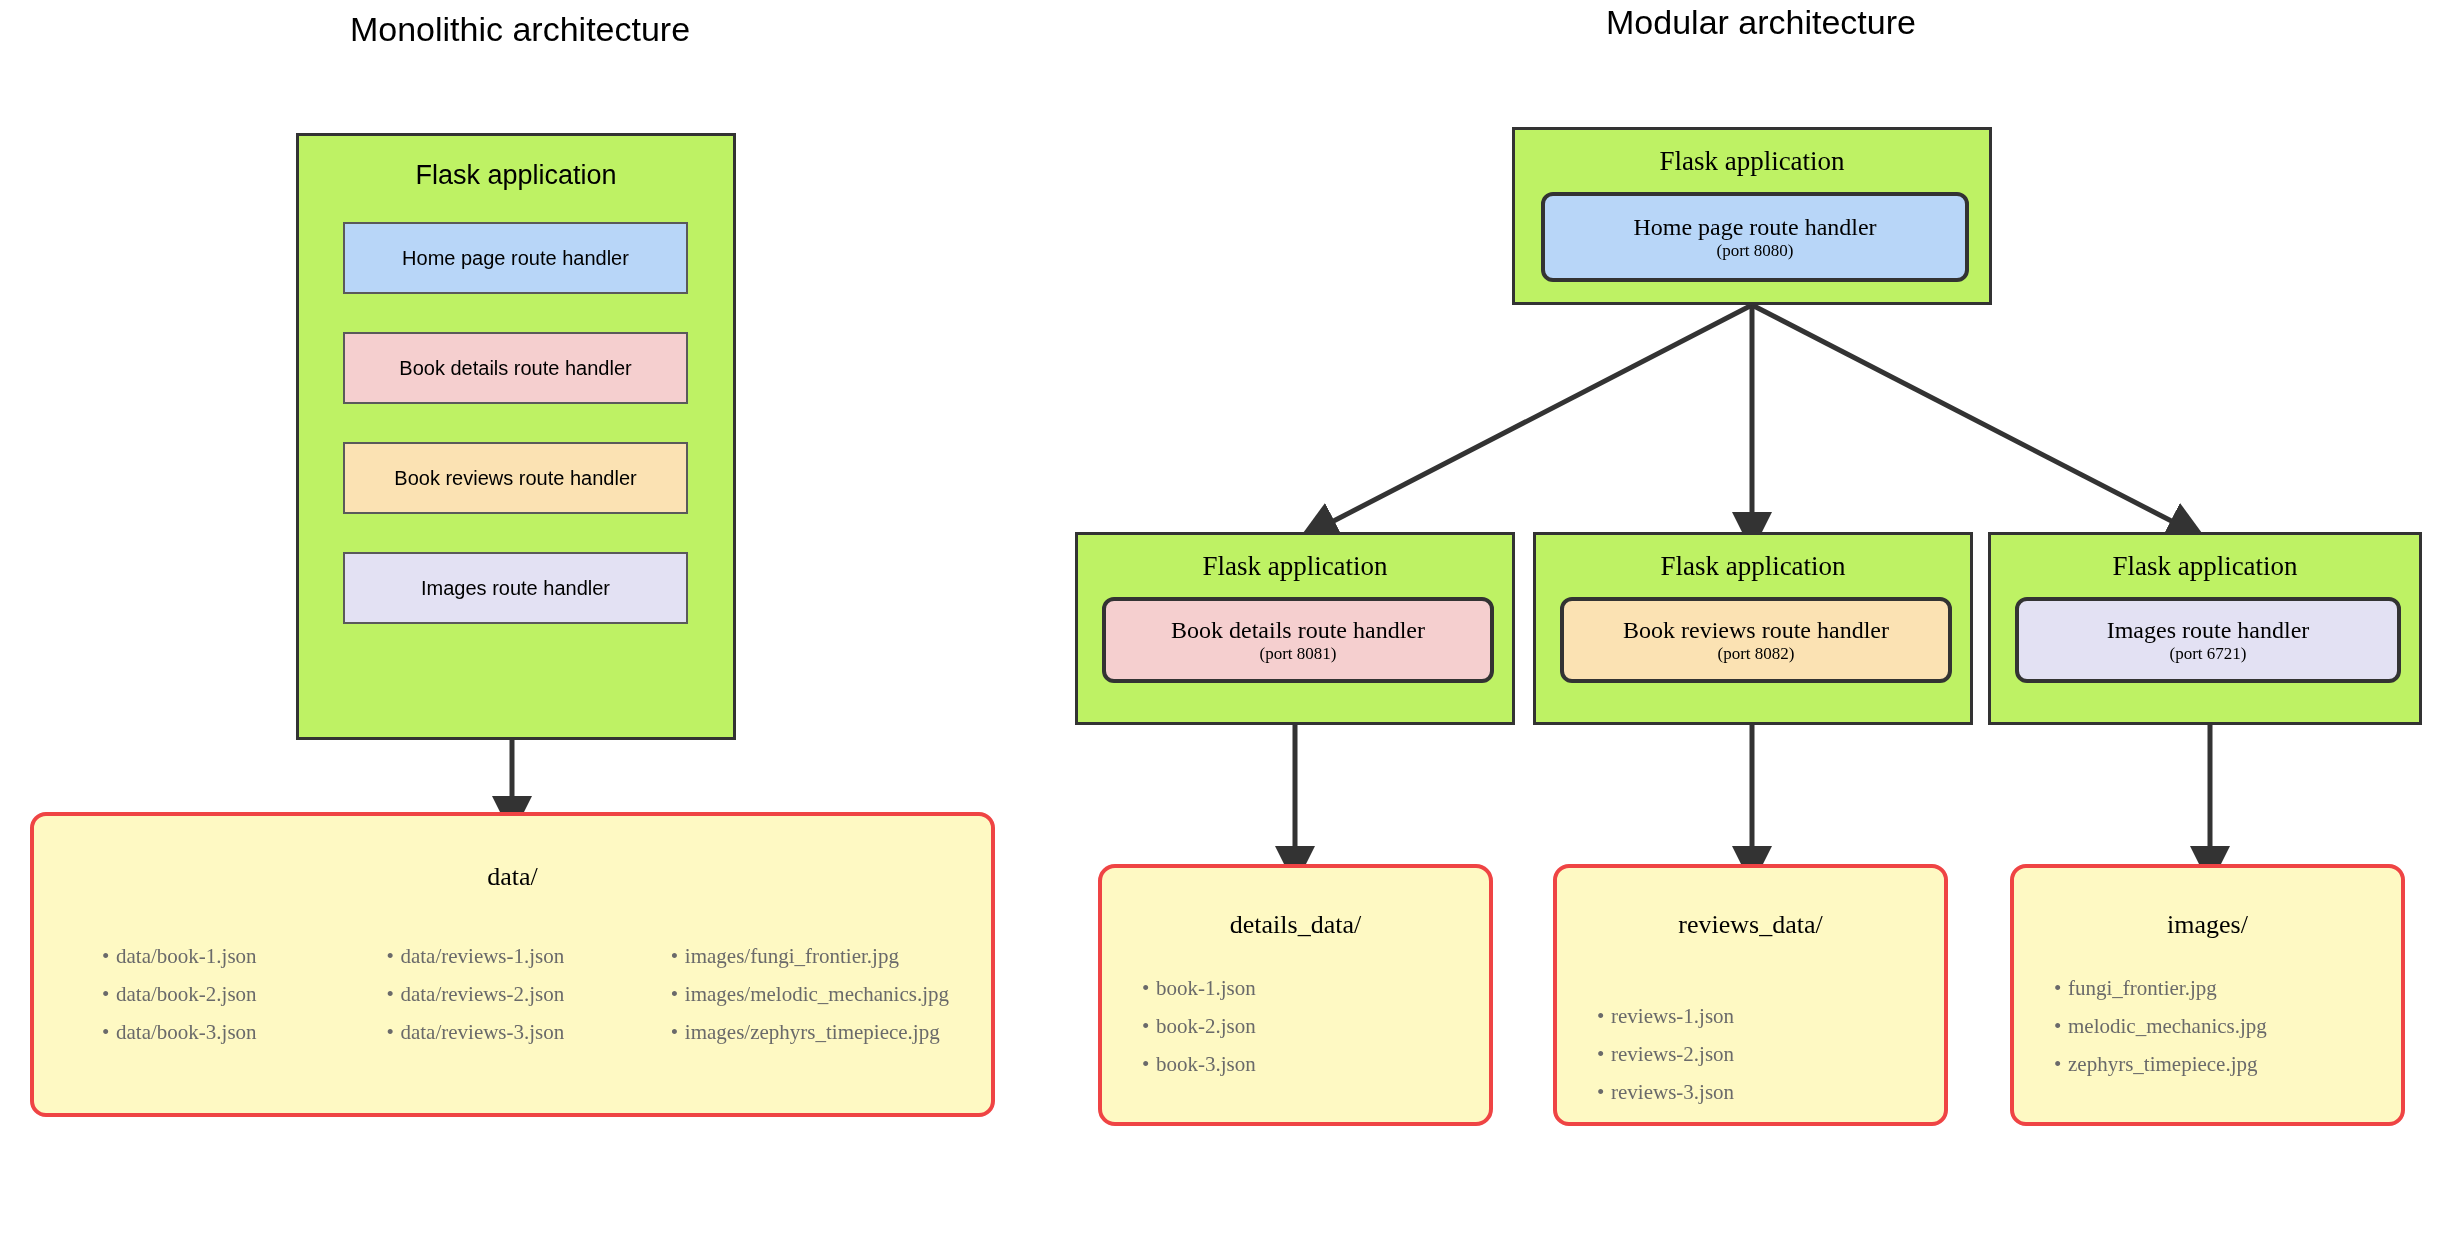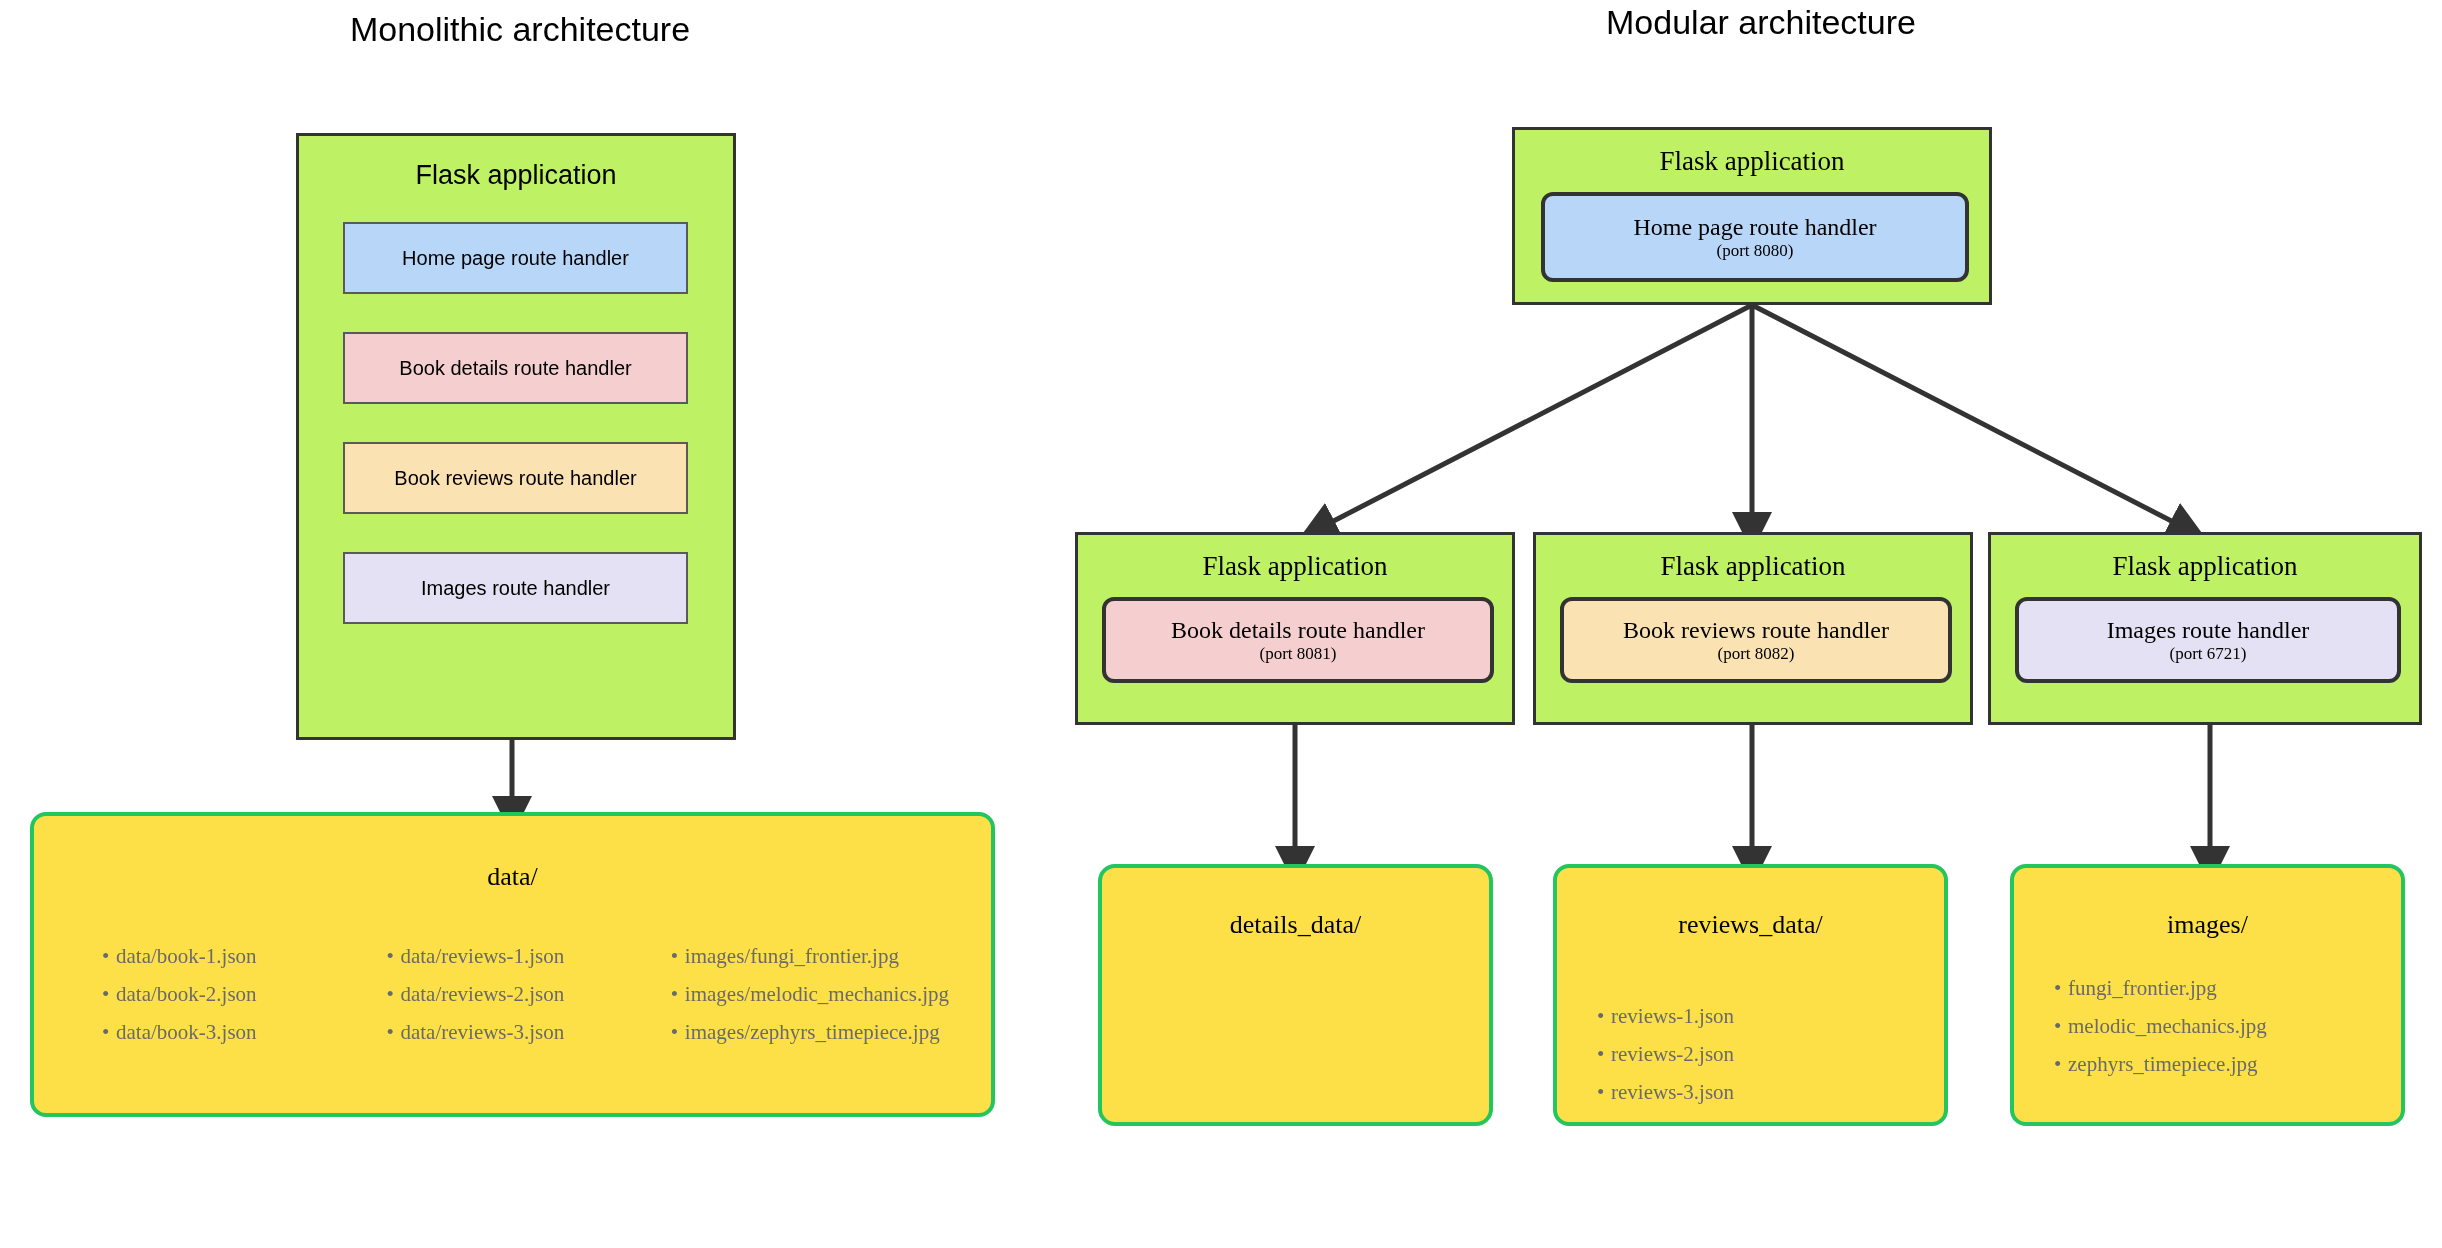--- a/index.html
+++ b/index.html
@@ -73,22 +73,22 @@
     color:#000;
     text-align:center;
     line-height:1.12;
   }
   .handler-rd .h-name{font-size:24px;display:block;}
   .handler-rd .h-port{font-size:17px;display:block;}
 
   
   .data-box{
     position:absolute;box-sizing:border-box;
-    background:#fde047;
-    border:4px solid #22c55e;
+    background:#fef9c3;
+    border:4px solid #ef4444;
     border-radius:16px;
     font-family:"Liberation Serif", serif;
   }
   .data-title{
     position:absolute;left:0;right:0;
     text-align:center;
     font-family:"Liberation Serif", serif;
     font-size:26px;
     font-weight:400;
     color:#000;
@@ -191,20 +191,27 @@
   <div class="box app-shell modular" style="left:1075px;top:532px;width:440px;height:193px;">
     <div class="app-shell-title" style="top:16px;">Flask application</div>
     <div class="handler-rd" style="left:24px;top:62px;width:392px;height:86px;background:#f5cfcf;">
       <span class="h-name">Book details route handler</span>
       <span class="h-port">(port 8081)</span>
     </div>
   </div>
 
   <div class="data-box" style="left:1098px;top:864px;width:395px;height:262px;border-radius:17px;">
     <div class="data-title" style="top:42px;">details_data/</div>
+    <div class="data-cols" style="top:110px;padding:0 14px;">
+      <div class="data-col">
+        <div class="file-item"><span class="bullet">•</span><span>book-1.json</span></div>
+        <div class="file-item"><span class="bullet">•</span><span>book-2.json</span></div>
+        <div class="file-item"><span class="bullet">•</span><span>book-3.json</span></div>
+      </div>
+    </div>
   </div>
 
   <div class="box app-shell modular" style="left:1533px;top:532px;width:440px;height:193px;">
     <div class="app-shell-title" style="top:16px;">Flask application</div>
     <div class="handler-rd" style="left:24px;top:62px;width:392px;height:86px;background:#fbe2b3;">
       <span class="h-name">Book reviews route handler</span>
       <span class="h-port">(port 8082)</span>
     </div>
   </div>
 

